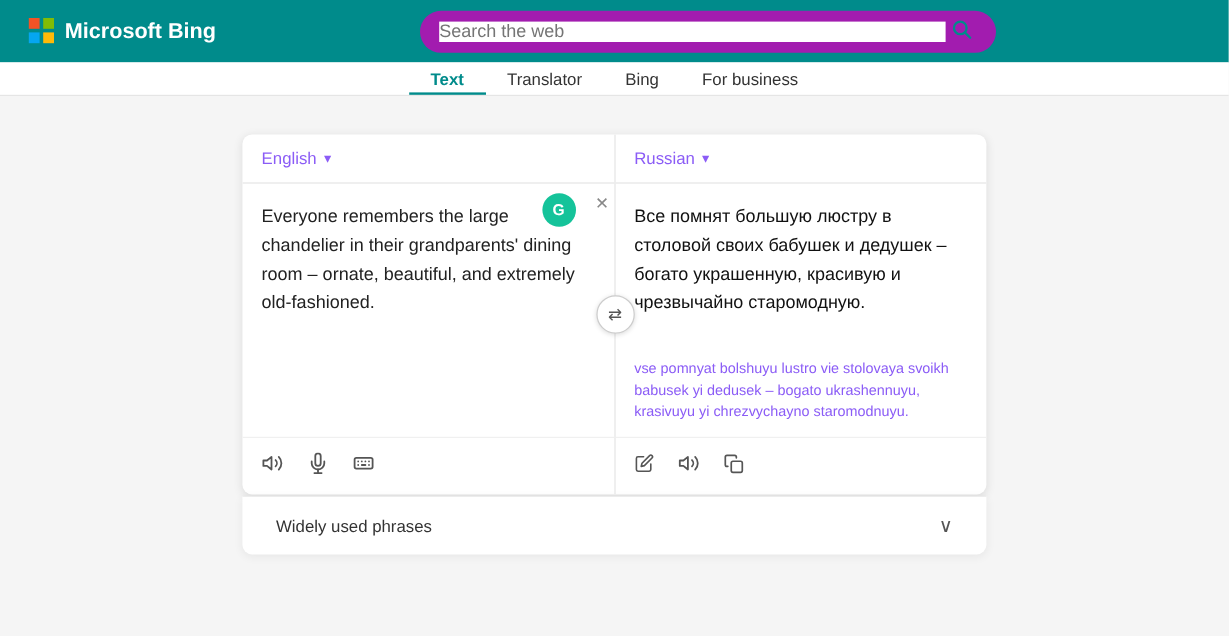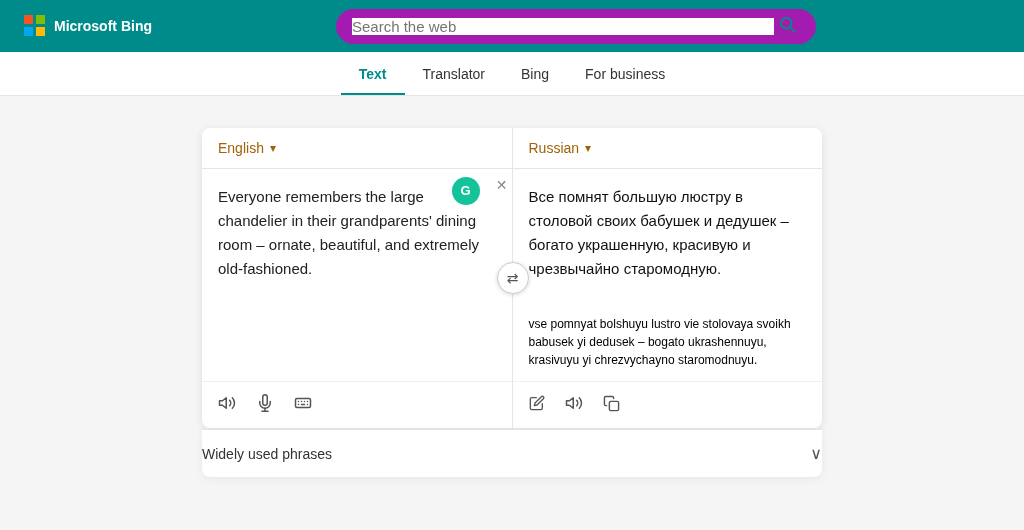--- a/index.html
+++ b/index.html
@@ -11,21 +11,21 @@
       display: flex;
       align-items: center;
       padding: 0 24px;
       height: 52px;
     }
     .logo-area {
       display: flex;
       align-items: center;
       gap: 8px;
       color: white;
-      font-size: 14px;
+      font-size: 18px;
       font-weight: 600;
       flex-shrink: 0;
     }
     .bing-squares {
       display: grid;
       grid-template-columns: 1fr 1fr;
       gap: 2px;
       width: 22px;
       height: 22px;
     }
@@ -66,21 +66,21 @@
       padding: 0 4px;
     }
 
     
     .nav {
       background: white;
       display: flex;
       justify-content: center;
       gap: 0;
       border-bottom: 1px solid #e5e5e5;
-      height: 44px;
+      height: 28px;
       align-items: stretch;
     }
     .nav-item {
       display: flex;
       align-items: center;
       padding: 0 18px;
       font-size: 14px;
       color: #333;
       cursor: pointer;
       text-decoration: none;
@@ -134,41 +134,41 @@
     .panel-header {
       display: flex;
       align-items: center;
       padding: 12px 16px;
       border-bottom: 1px solid #e5e5e5;
     }
     .lang-select {
       display: flex;
       align-items: center;
       gap: 6px;
-      color: #a16207;
+      color: #8b5cf6;
       font-size: 14px;
       cursor: pointer;
     }
     .lang-select .chevron { font-size: 12px; }
 
     .panel-body {
       flex: 1;
       padding: 16px;
       font-size: 15px;
       color: #222;
       line-height: 1.6;
       position: relative;
     }
     .panel-right .panel-body {
       color: #111;
     }
     .transliteration {
       padding: 0 16px 12px 16px;
       font-size: 12px;
-      color: #000000;
+      color: #8b5cf6;
       line-height: 1.5;
     }
     .panel-footer {
       display: flex;
       align-items: center;
       padding: 8px 12px;
       gap: 12px;
       border-top: 1px solid #f0f0f0;
     }
     .icon-btn {
@@ -236,21 +236,21 @@
       font-size: 14px;
       cursor: pointer;
       z-index: 5;
     }
 
     
     .phrases-bar {
       background: white;
       border-top: 1px solid #e5e5e5;
       border-radius: 0 0 8px 8px;
-      padding: 14px 0;
+      padding: 14px 28px;
       display: flex;
       justify-content: space-between;
       align-items: center;
       cursor: pointer;
       font-size: 14px;
       color: #333;
       box-shadow: 0 2px 8px rgba(0,0,0,0.06);
       margin-top: 1px;
     }
   </style>

